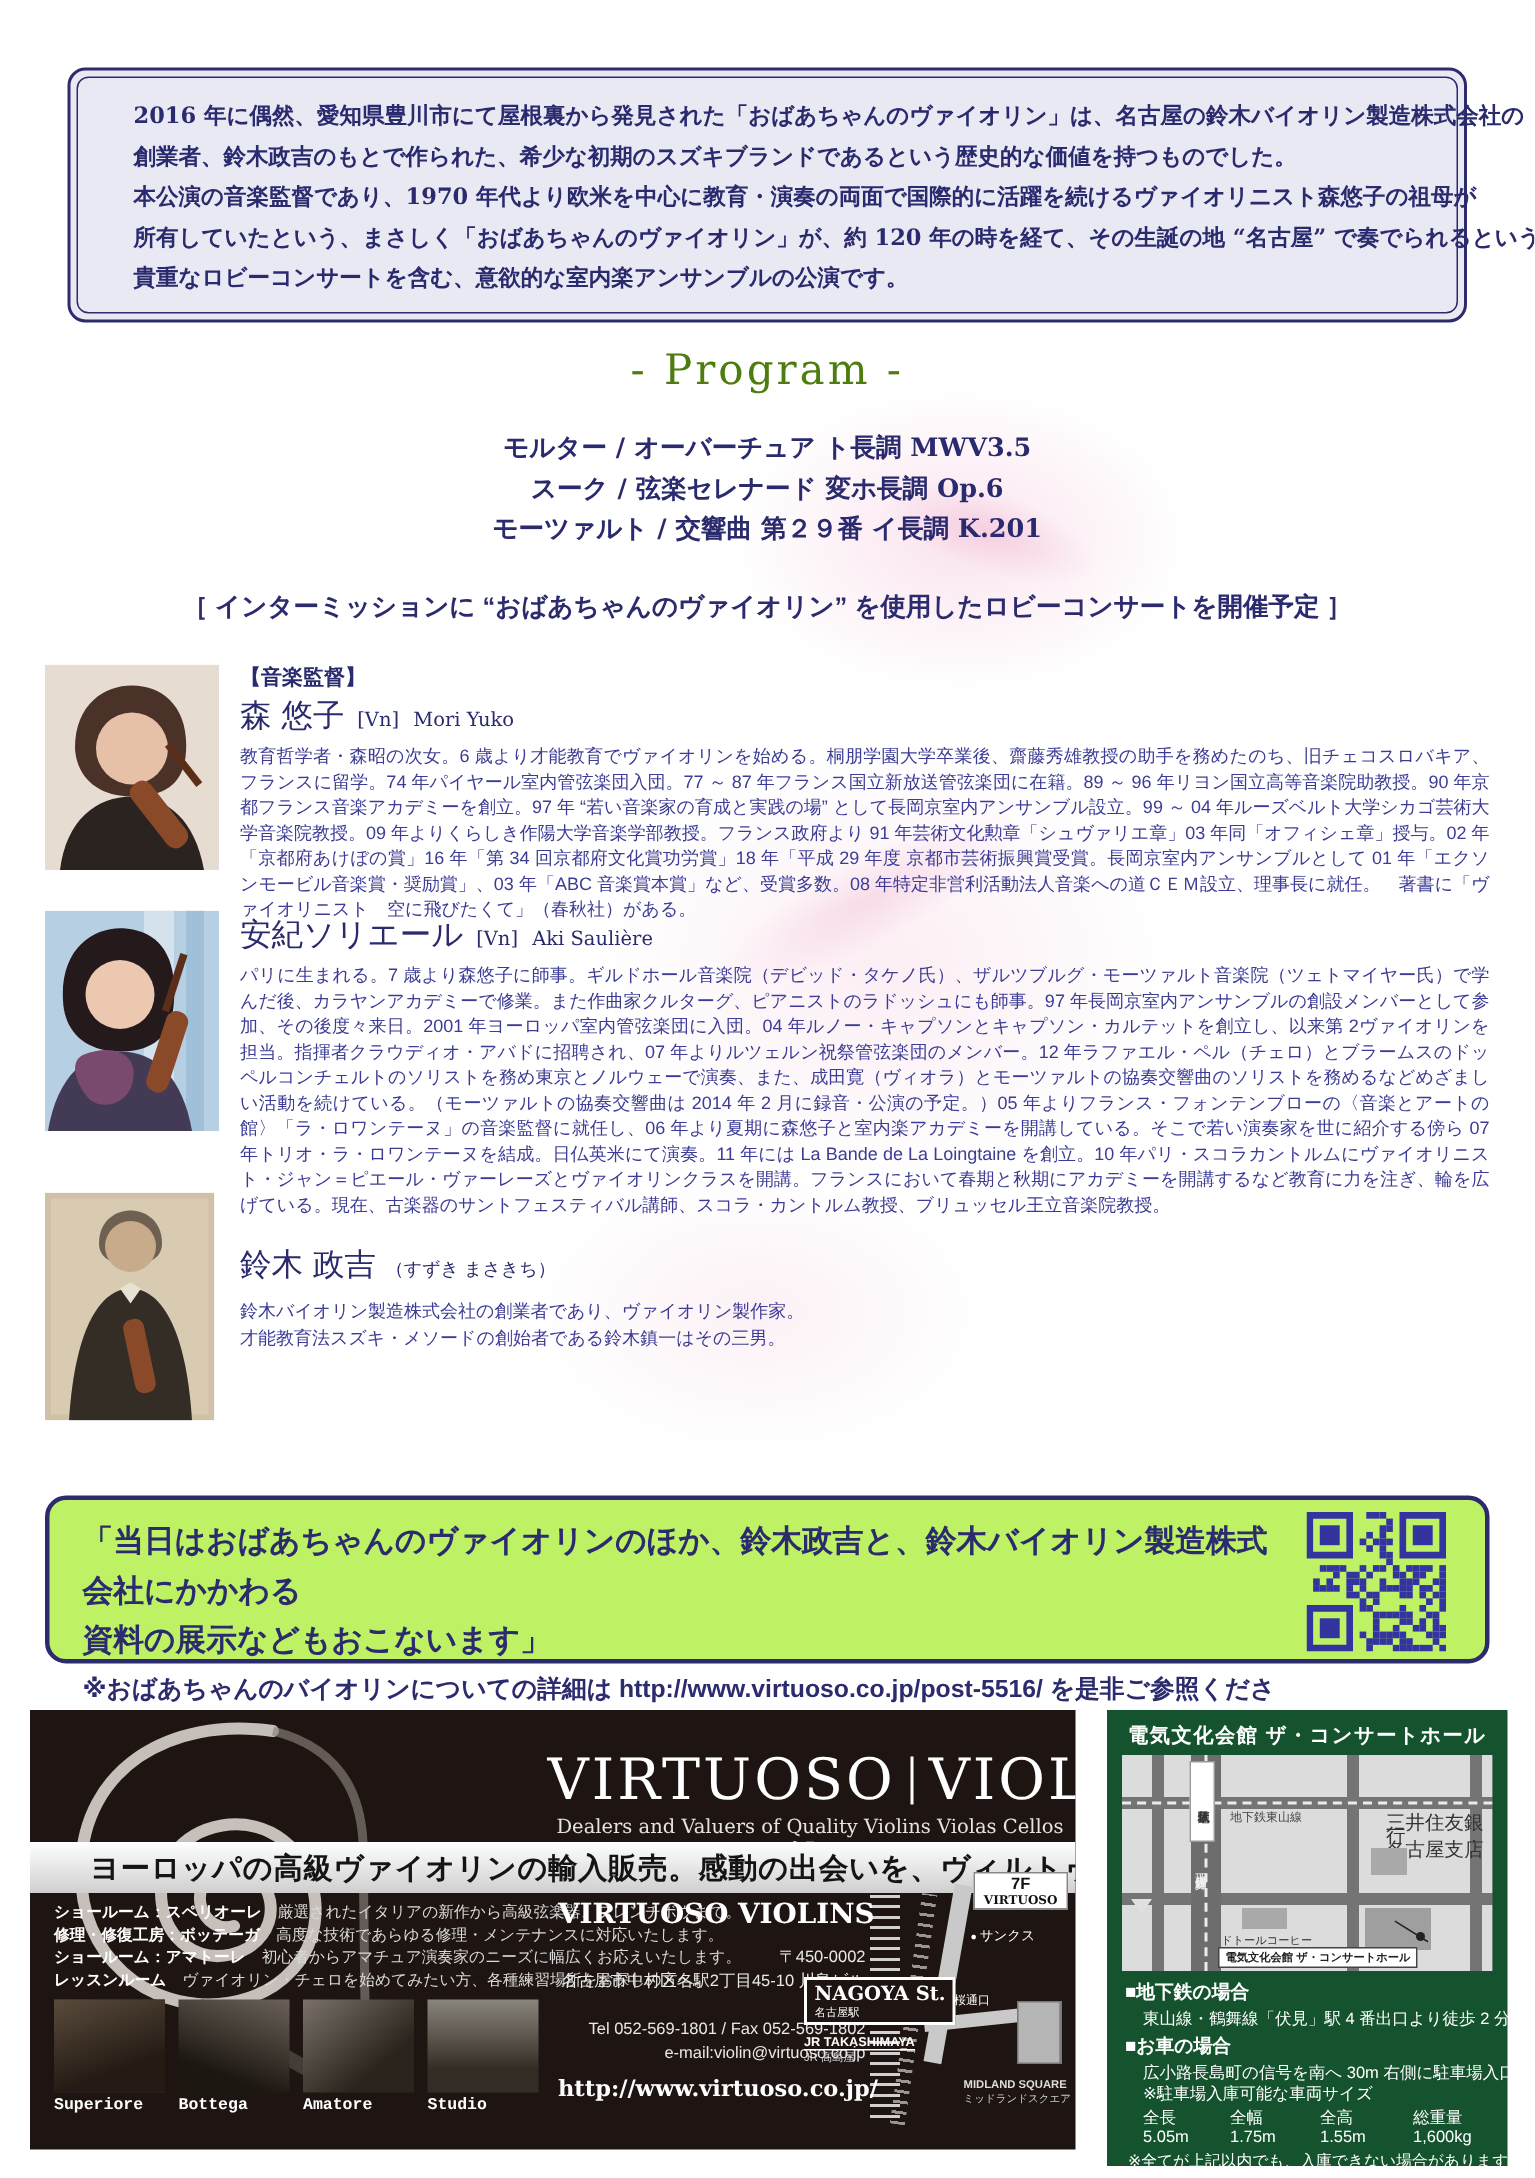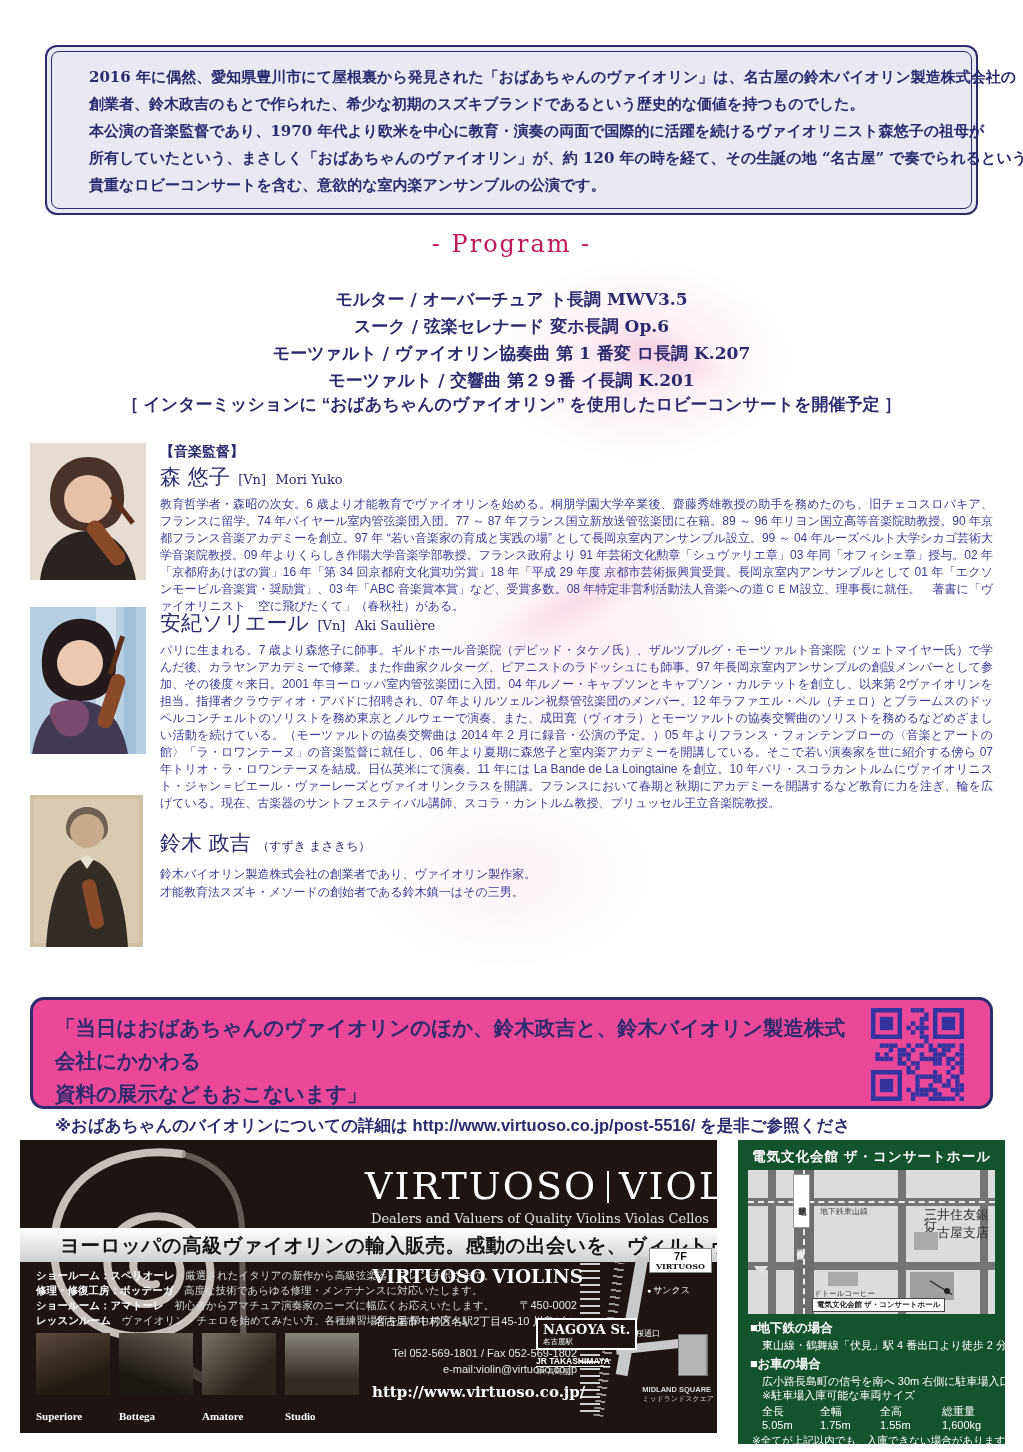--- a/index.html
+++ b/index.html
@@ -16,21 +16,21 @@
 
   
   .intro-box{position:absolute;left:45px;top:45px;width:933px;height:170px;box-sizing:border-box;
     background:#e9e9f4;border:2px solid #2b2b6e;border-radius:12px;padding:17px 40px 0 42px;}
   .intro-box::before{content:"";position:absolute;inset:4px;border:1px solid #2b2b6e;border-radius:8px;pointer-events:none;}
   .intro-line{font-family:"DejaVu Serif","Liberation Serif",serif;font-weight:600;
     font-size:15px;line-height:27px;color:#2a2a6e;white-space:nowrap;}
 
   
   .program-title{position:absolute;left:0;top:230px;width:100%;text-align:center;
-    font-family:"DejaVu Serif","Liberation Serif",serif;font-size:24px;color:#be185d;letter-spacing:2px;}
+    font-family:"DejaVu Serif","Liberation Serif",serif;font-size:28px;color:#4d7c0f;letter-spacing:2px;}
   .program-list{position:absolute;left:0;top:286px;width:100%;text-align:center;}
   .program-item{font-family:"DejaVu Serif","Liberation Serif",serif;font-weight:600;
     font-size:17px;line-height:27px;color:#2a2a6e;text-align:center;}
   .program-note{position:absolute;left:0;top:393px;width:100%;text-align:center;
     font-weight:bold;font-size:17px;color:#2b2b6e;}
 
   
   .profile{position:absolute;left:30px;width:963px;}
   .p1{top:443px;} .p2{top:607px;} .p3{top:795px;}
   .photo{position:absolute;left:0;top:0;overflow:hidden;}
@@ -41,21 +41,21 @@
   .name-jp{font-family:"DejaVu Serif","Liberation Serif",serif;font-size:21px;color:#2a2a6e;}
   .name-tag{font-family:"DejaVu Serif","Liberation Serif",serif;font-size:13px;color:#2a2a6e;margin-left:4px;}
   .name-en{font-family:"DejaVu Serif","Liberation Serif",serif;font-size:13px;color:#2a2a6e;margin-left:5px;}
   .kana{font-size:12px;color:#2a2a6e;margin-left:2px;}
   .bio{margin-top:5px;font-size:12px;line-height:17px;color:#3c3c96;text-align:justify;}
   .dates{margin-top:6px;font-weight:bold;font-size:15px;color:#3c3c96;}
   .bio-line{font-size:12px;line-height:18px;color:#3c3c96;}
 
   
   .notice-box{position:absolute;left:30px;top:997px;width:963px;height:112px;box-sizing:border-box;
-    background:#ec4899;border:3px solid #2b2b6e;border-radius:14px;padding:11px 130px 0 22px;}
+    background:#bef264;border:3px solid #2b2b6e;border-radius:14px;padding:11px 130px 0 22px;}
   .notice-main{font-weight:bold;font-size:20.5px;line-height:33px;color:#2b2b6e;}
   .notice-detail{margin-top:5px;font-weight:bold;font-size:16.5px;color:#2b2b6e;}
   .notice-url{font-weight:bold;}
   .qr{position:absolute;right:26px;top:8px;width:93px;height:93px;}
 
   
   .ad{position:absolute;left:20px;top:1140px;width:697px;height:293px;background:#1e1512;overflow:hidden;color:#eee;}
   .scroll-art{position:absolute;left:-8px;top:0;opacity:.95;}
   .brand{position:absolute;left:345px;top:24px;width:350px;text-align:center;}
   .brand-main{font-family:"DejaVu Serif","Liberation Serif",serif;font-size:38px;color:#fff;letter-spacing:2px;white-space:nowrap;}
@@ -68,21 +68,21 @@
   .svc{font-size:10.5px;line-height:15px;white-space:nowrap;}
   .svc-label{font-weight:bold;color:#fff;}
   .svc-desc{color:#d9d9d9;}
   .shop-photos{position:absolute;left:16px;top:193px;display:flex;gap:9px;}
   .shop-ph{width:74px;}
   .ph-img{width:74px;height:62px;}
   .ph1{background:linear-gradient(160deg,#5a4a3c,#241c14 70%),#333;}
   .ph2{background:linear-gradient(200deg,#6a6258,#1d1712 75%);}
   .ph3{background:linear-gradient(140deg,#7a7268,#2a241c 70%);}
   .ph4{background:linear-gradient(180deg,#8a857c,#332c24 75%);}
-  .ph-cap{font-family:Liberation Serif, serif;font-weight:bold;font-size:11px;color:#fff;margin-top:15px;}
+  .ph-cap{font-family:Liberation Mono, monospace;font-weight:bold;font-size:11px;color:#fff;margin-top:3px;}
   .addr{position:absolute;left:352px;top:126px;width:205px;}
   .addr-head{font-family:"DejaVu Serif","Liberation Serif",serif;font-weight:bold;font-size:18.5px;color:#fff;white-space:nowrap;}
   .addr-lines{margin-top:10px;font-size:11px;line-height:16px;color:#e8e8e8;text-align:right;}
   .addr-url{margin-top:6px;font-family:"DejaVu Serif","Liberation Serif",serif;font-weight:bold;font-size:15px;color:#fff;}
   .admap{position:absolute;left:560px;top:122px;width:134px;height:160px;}
   .rail{position:absolute;left:0;top:0;width:20px;height:150px;
     background:repeating-linear-gradient(0deg,rgba(255,255,255,.8) 0 2px,transparent 2px 7px);}
   .rail2{position:absolute;left:24px;top:0;width:10px;height:155px;transform:rotate(8deg);
     background:repeating-linear-gradient(0deg,rgba(255,255,255,.55) 0 2px,transparent 2px 7px);}
   .aroad1{position:absolute;left:46px;top:-6px;width:12px;height:120px;background:#c9c9c9;transform:rotate(10deg);}
@@ -160,21 +160,20 @@
     <div class="intro-line">創業者、鈴木政吉のもとで作られた、希少な初期のスズキブランドであるという歴史的な価値を持つものでした。</div>
     <div class="intro-line">本公演の音楽監督であり、1970 年代より欧米を中心に教育・演奏の両面で国際的に活躍を続けるヴァイオリニスト森悠子の祖母が</div>
     <div class="intro-line">所有していたという、まさしく「おばあちゃんのヴァイオリン」が、約 120 年の時を経て、その生誕の地 “名古屋” で奏でられるという、</div>
     <div class="intro-line">貴重なロビーコンサートを含む、意欲的な室内楽アンサンブルの公演です。</div>
   </div>
 
   <div class="program-title">- Program -</div>
   <div class="program-list">
     <div class="program-item">モルター / オーバーチュア ト長調 MWV3.5</div>
     <div class="program-item">スーク / 弦楽セレナード 変ホ長調 Op.6</div>
-    <div class="program-item">モーツァルト / ヴァイオリン協奏曲 第 1 番変 ロ長調 K.207</div>
     <div class="program-item">モーツァルト / 交響曲 第２９番 イ長調 K.201</div>
   </div>
   <div class="program-note">［ インターミッションに “おばあちゃんのヴァイオリン” を使用したロビーコンサートを開催予定 ］</div>
 
   <div class="profile p1">
     <div class="photo">
       <svg width="116" height="137" viewBox="0 0 116 137">
         <rect width="116" height="137" class="sil-bg1"></rect>
         <path d="M20 56 C20 26 40 14 58 14 C78 14 96 28 94 58 C93 76 84 88 58 88 C34 88 21 74 20 56Z" class="sil-hair1"></path>
         <circle cx="58" cy="56" r="24" class="sil-skin1"></circle>

